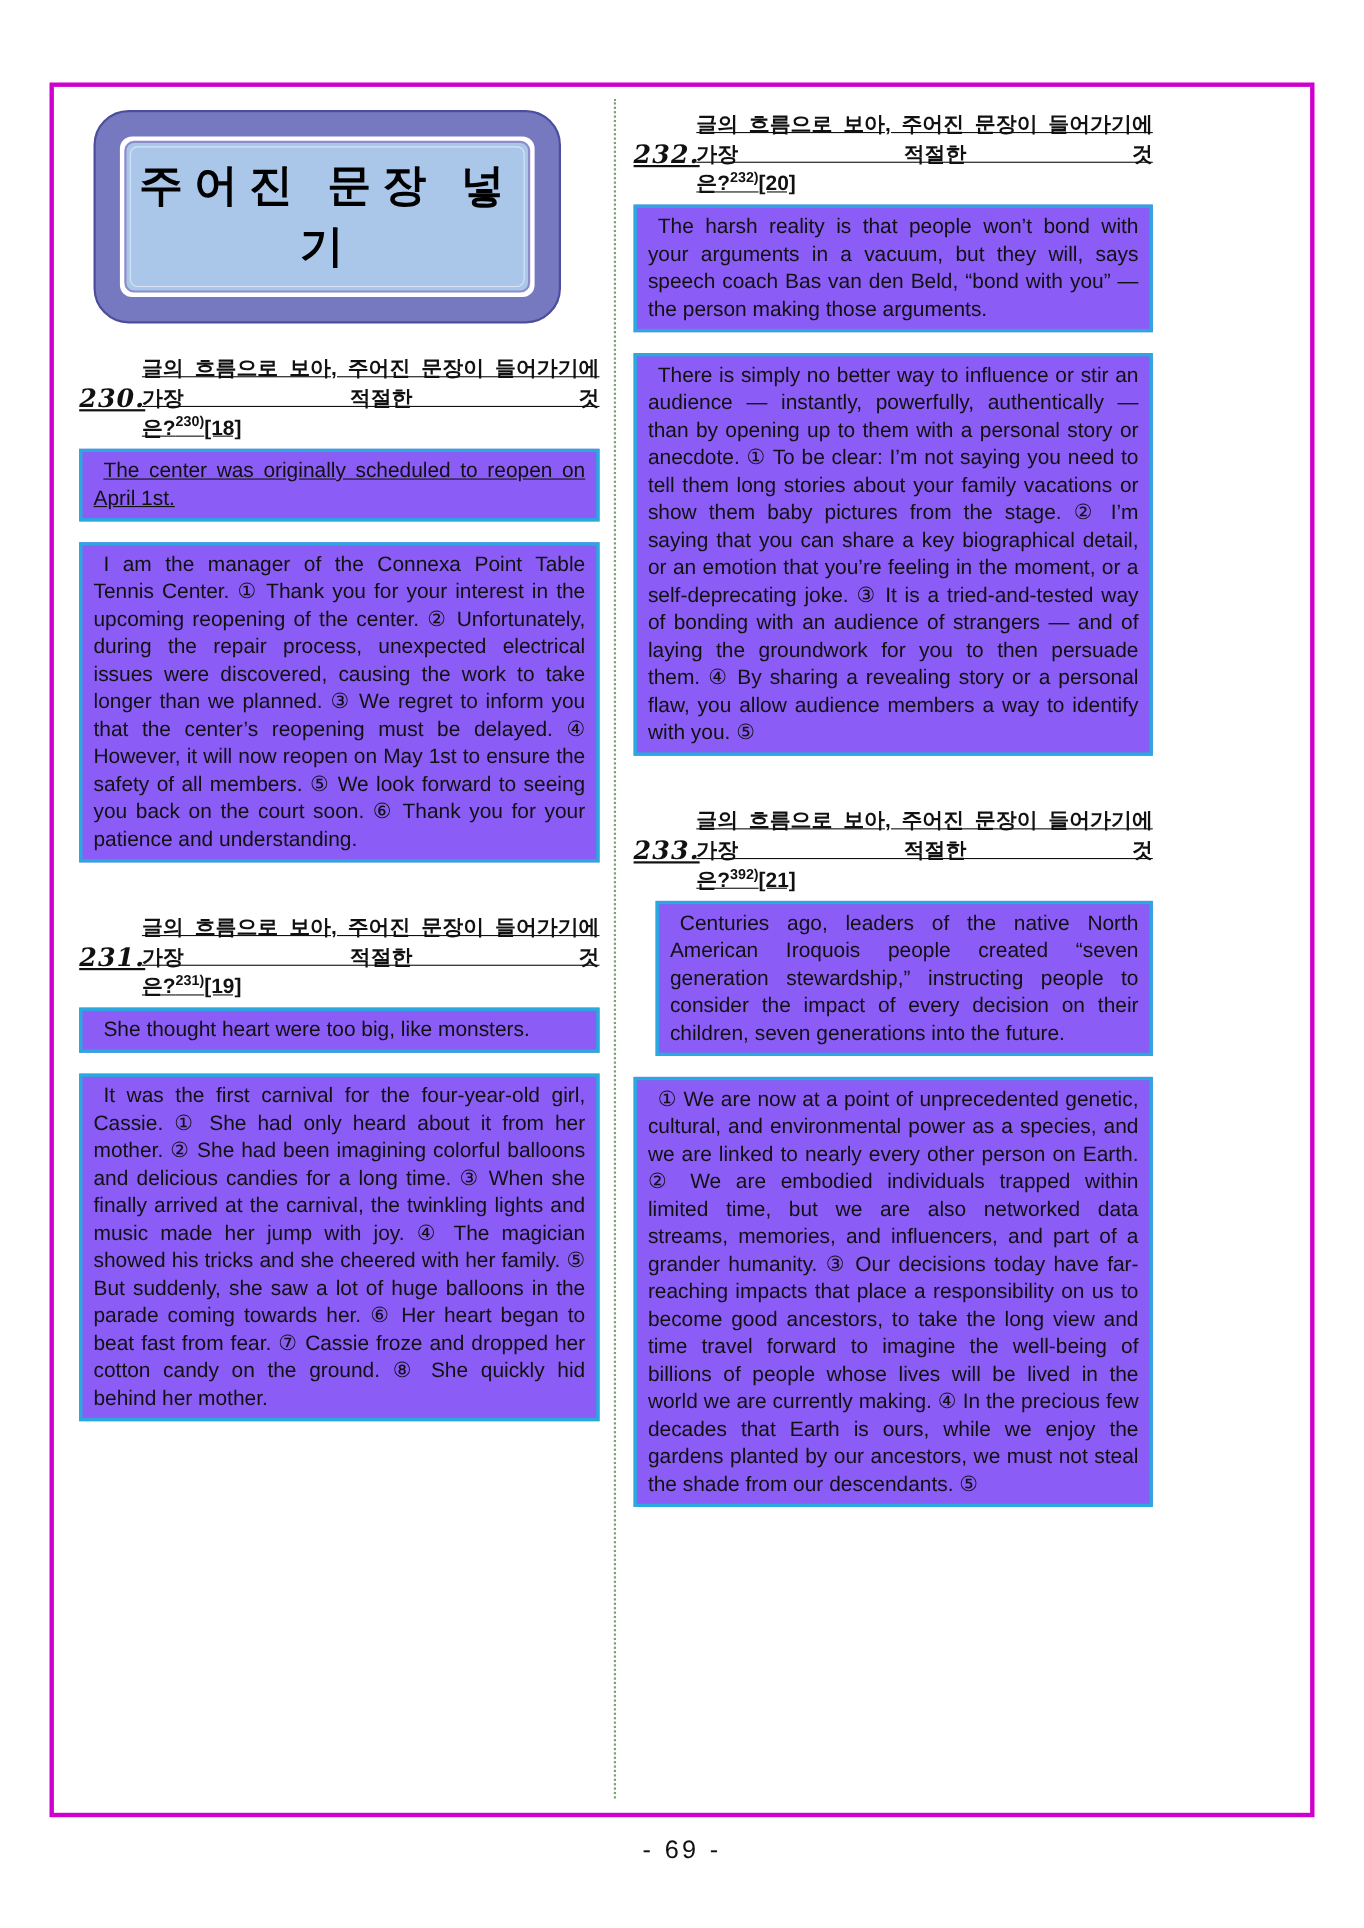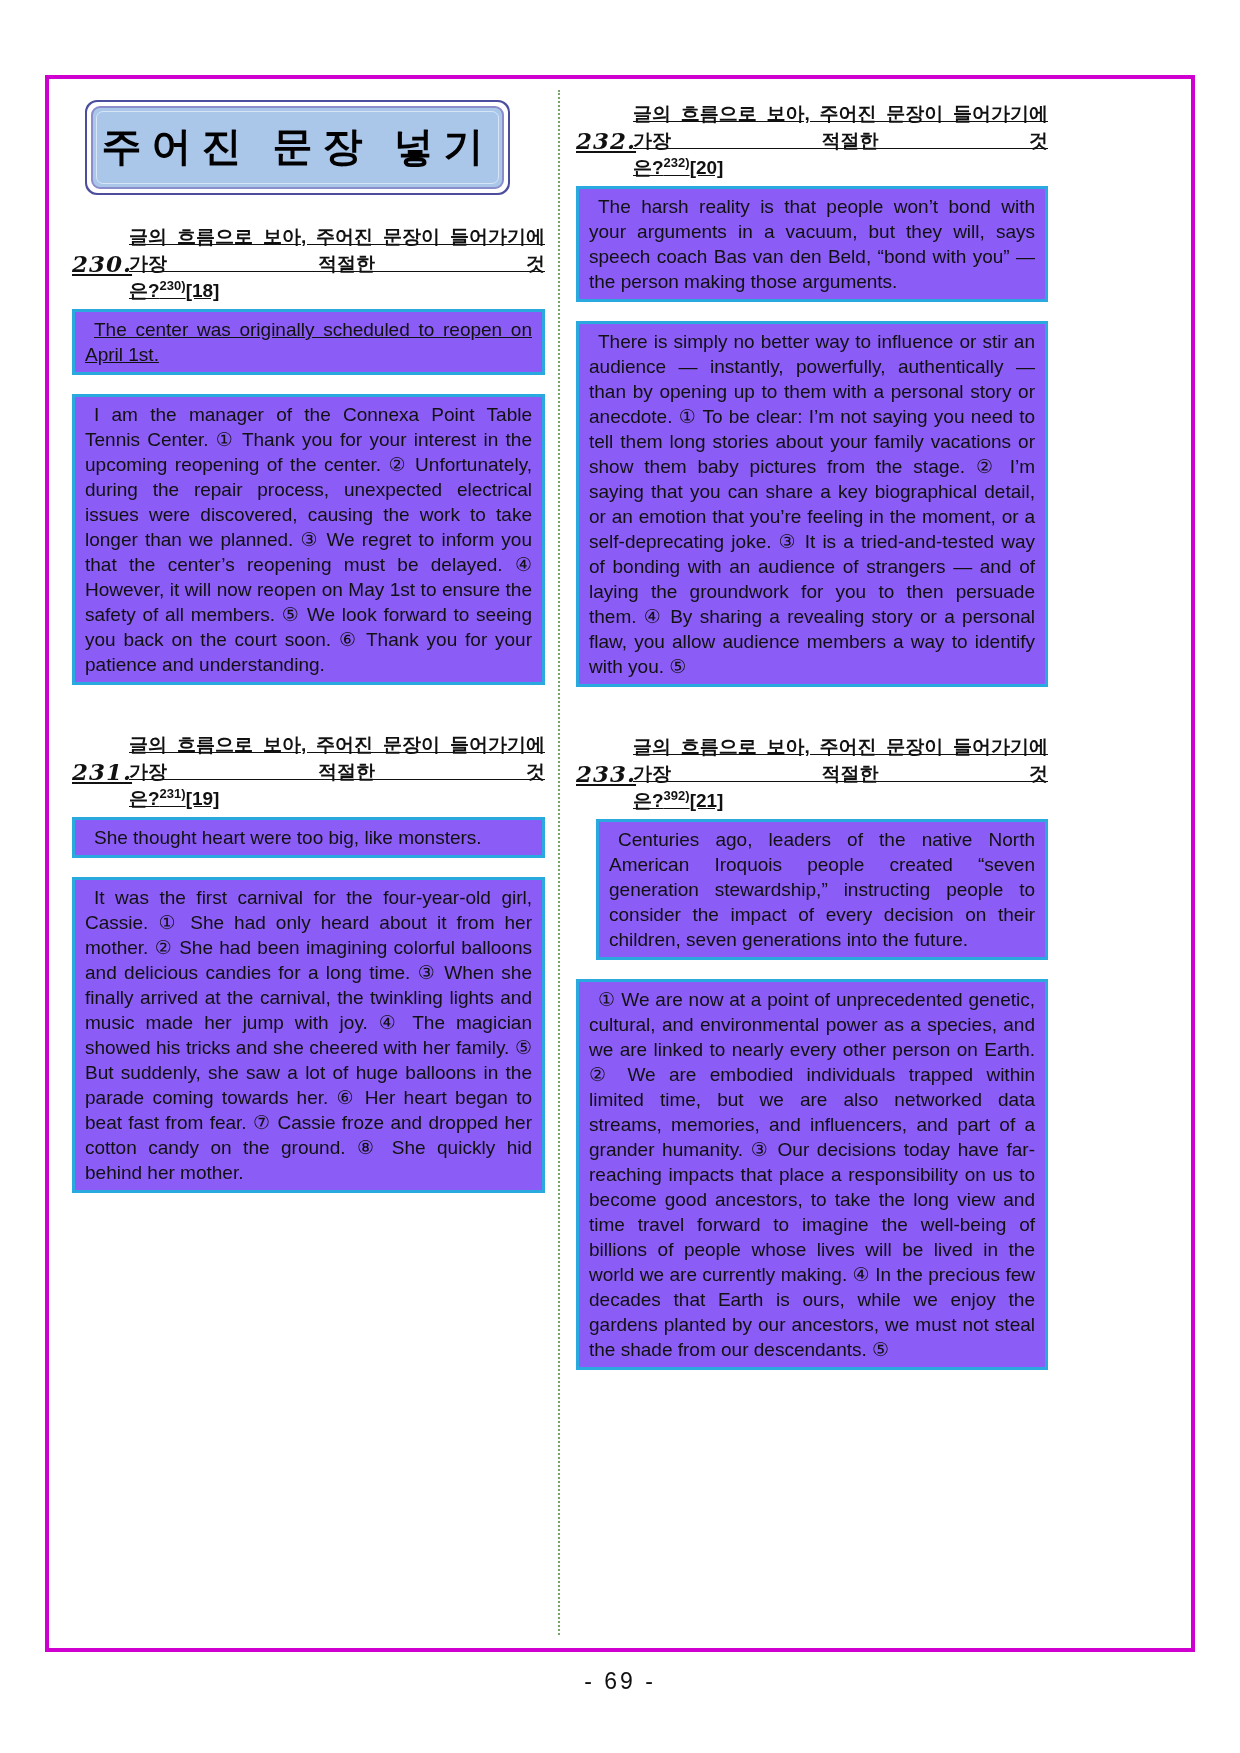--- a/index.html
+++ b/index.html
@@ -26,21 +26,21 @@
     height: 1545px;
     width: 0;
     border-left: 2px dotted #76a56a;
   }
   .col { position: absolute; }
   .col-left  { left: 72px;  top: 95px;  width: 473px; }
   .col-right { left: 576px; top: 100px; width: 472px; }
 
   
   .title-wrap { width: 425px; margin: 5px 0 28px 13px; }
-  .t1 { border: 2px solid #4d4d9d; background: #7678c0; border-radius: 12px; padding: 0; }
+  .t1 { border: 2px solid #4d4d9d; background: #7678c0; border-radius: 32px; padding: 22px; }
   .t2 { background: #ffffff; border-radius: 11px; padding: 4px; }
   .t3 { border: 2px solid #8a8ccc; border-radius: 9px; background: #aac7ea; padding: 3px; }
   .t4 {
     border: 1px solid #d7e5f6; border-radius: 7px;
     text-align: center;
     font-size: 40px; font-weight: bold; letter-spacing: 10px;
     padding: 7px 0 9px 0;
     color: #000000;
   }
 

